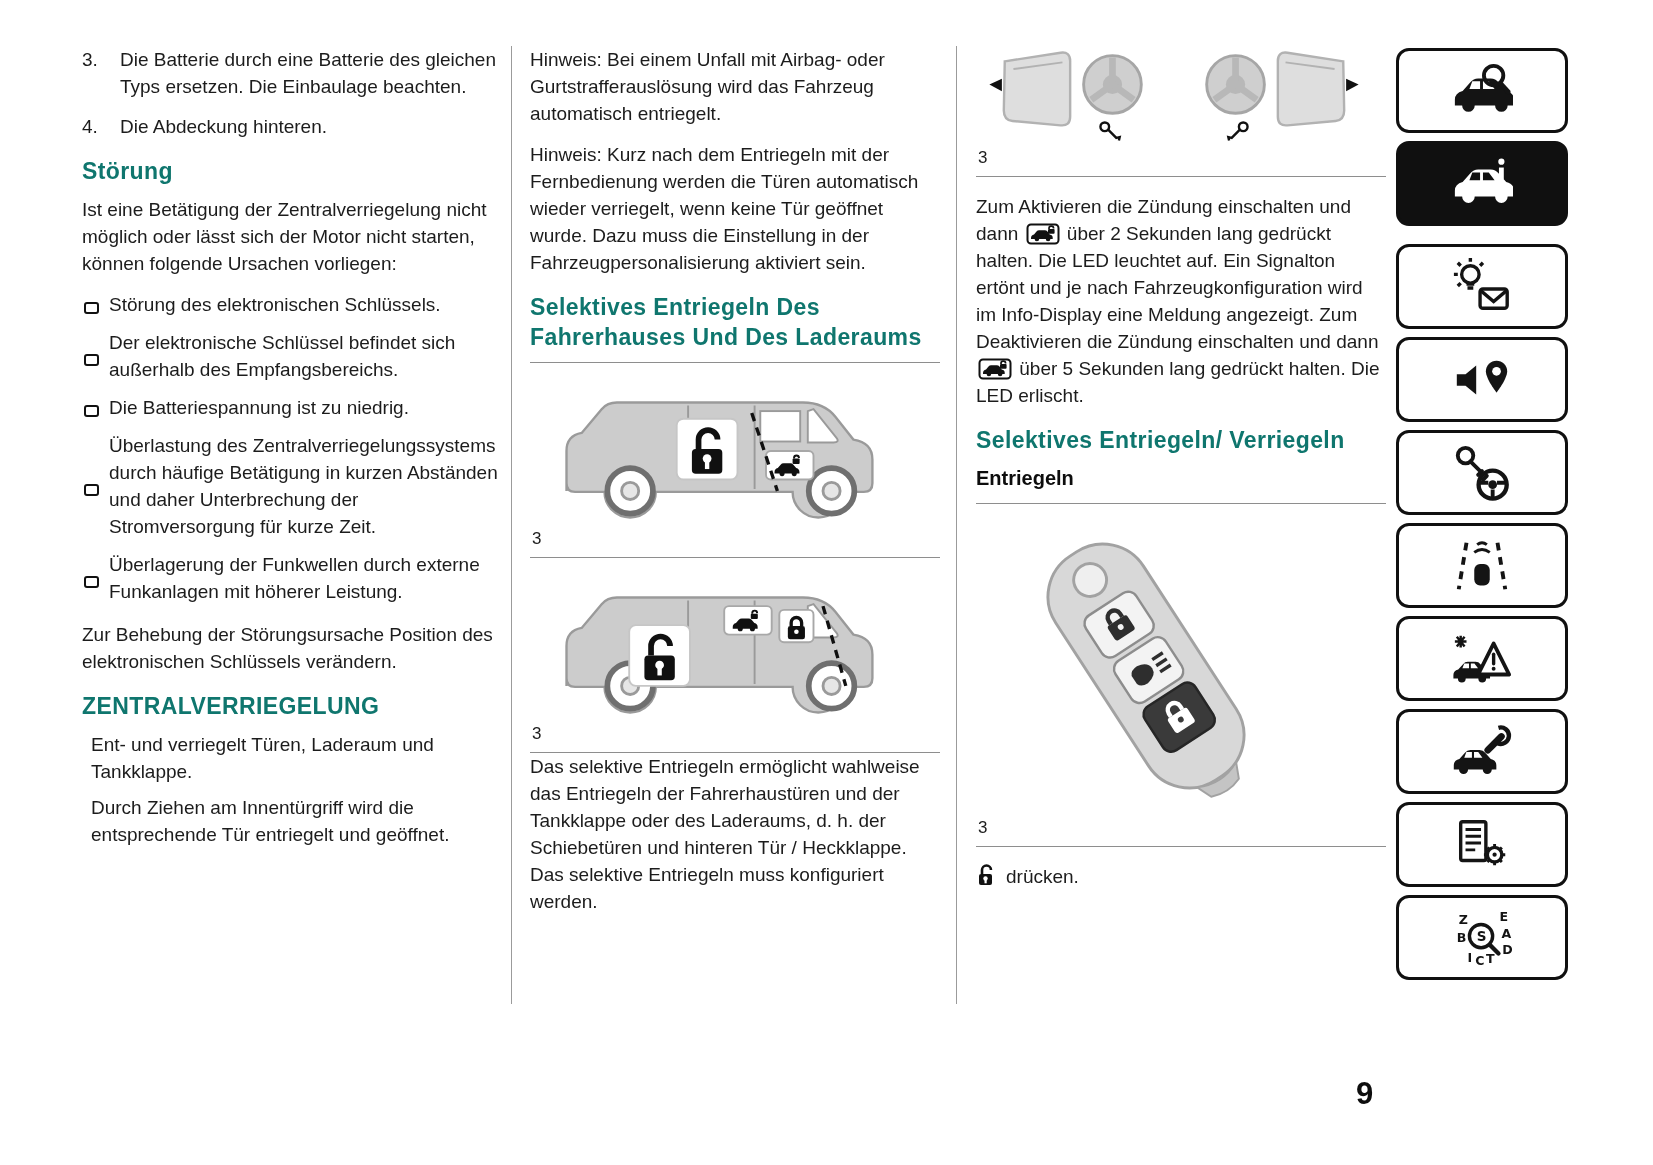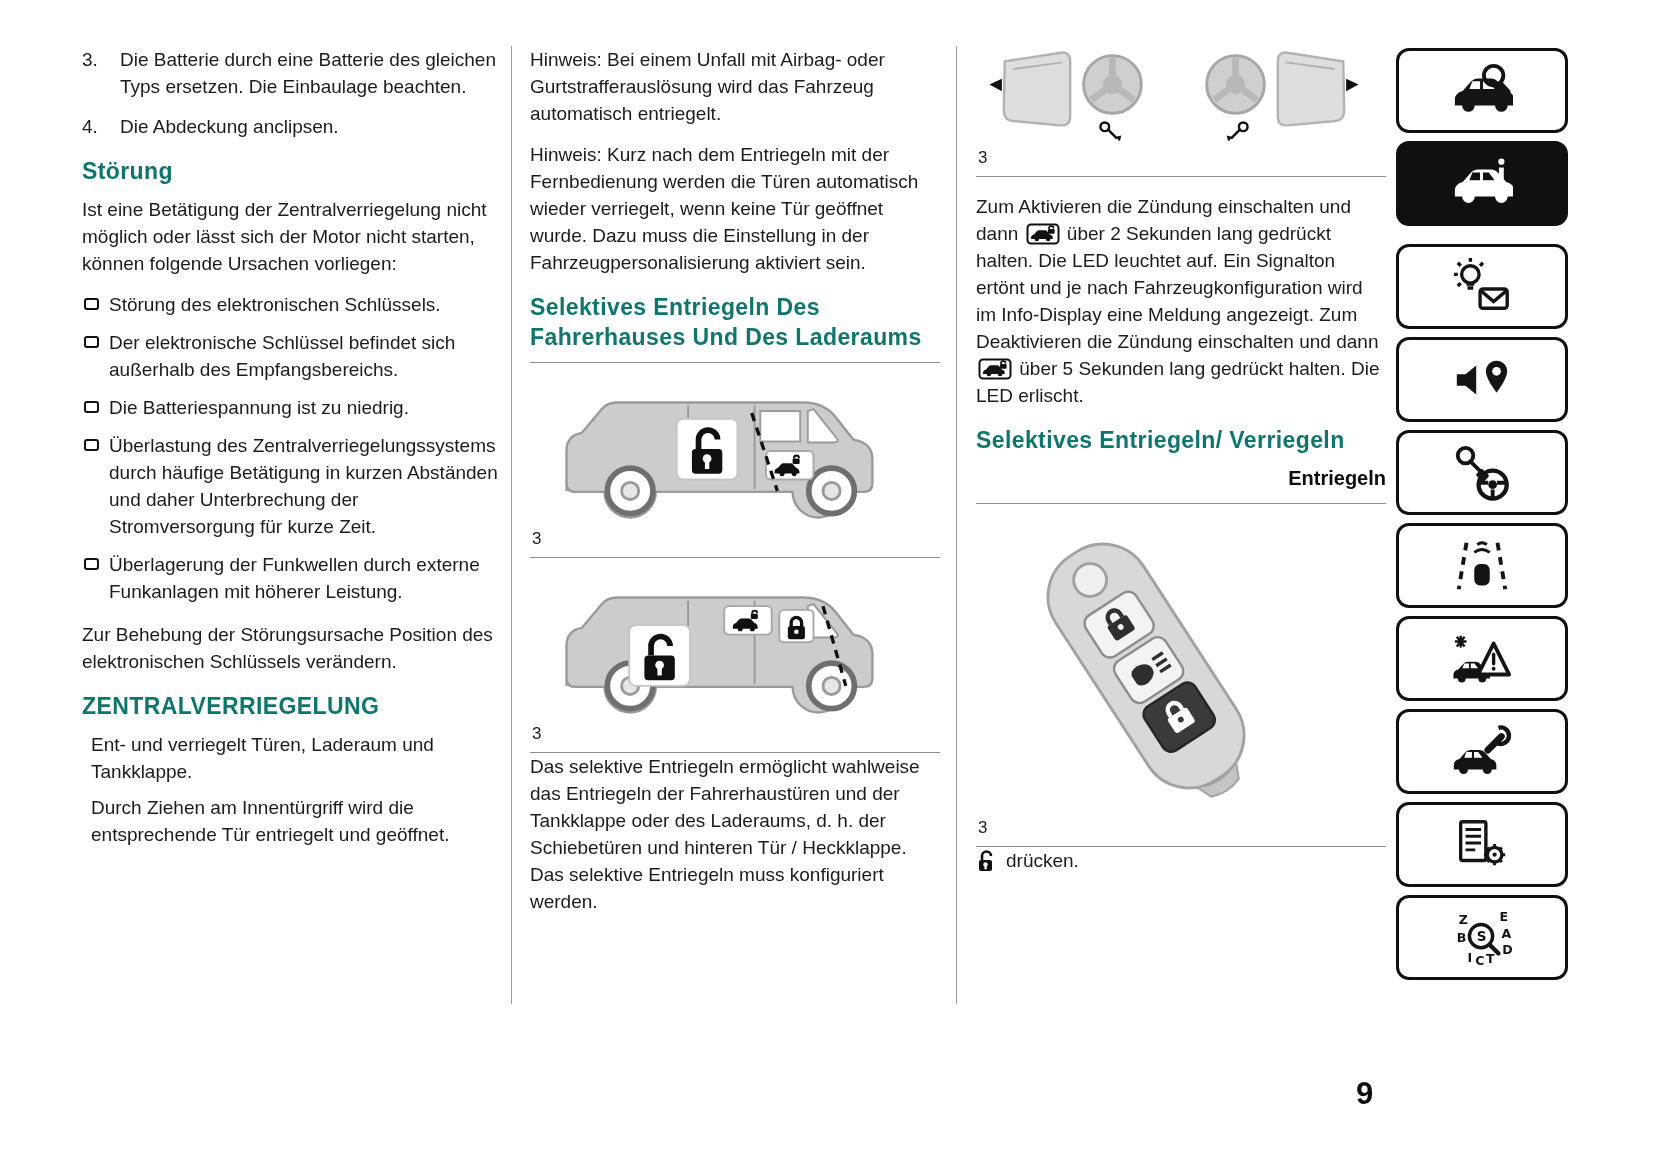--- a/index.html
+++ b/index.html
@@ -13,33 +13,33 @@
   .col1 { left:82px;  width:416px; }
   .col2 { left:530px; width:410px; }
   .col3 { left:976px; width:410px; }
   .vdiv { position:absolute; top:46px; height:958px; width:1px; background:#9b9b9b; }
   .vdiv1 { left:511px; } .vdiv2 { left:956px; }
 
   p { margin:0 0 14px; }
   .num-item { display:flex; margin-bottom:13px; }
   .num-item .num { width:38px; flex:none; }
   h2 { font-size:23px; line-height:30px; margin:16px 0 10px; color:#0f766e; letter-spacing:.4px; font-weight:bold; }
-  h3 { font-size:20px; line-height:26px; margin:0 0 12px; color:#0d0d0d; font-weight:bold;text-align:right; }
-  .bullet { display:flex; margin-bottom:11px; }
+  h3 { font-size:20px; line-height:26px; margin:0 0 12px; color:#0d0d0d; font-weight:bold; }
+  .bullet { display:flex; margin-bottom:11px;align-items:center; }
   .bullet-ic { flex:none; width:15px; height:12px; border:2.6px solid #111; border-radius:3px; margin:7px 10px 0 2px; }
   .tight { margin:9px; }
 
   .rule { border-top:1px solid #8e8e8e; height:0; }
   .figbox { border-top:1px solid #8e8e8e; padding-top:12px; }
   .figbox.no-top { border-top:none; padding-top:0; }
   .figcap { font-size:17px; line-height:20px; padding:2px 2px 8px; }
   .after-fig { }
 
   .inline-ic svg { vertical-align:-5px; margin:0 2px; }
-  .press { display:flex; align-items:center; }
+  .press { margin-top:16px; display:flex; }
   .press .unlock-ic { margin-right:10px; display:inline-flex; }
 
   .sidebar { position:absolute; left:1396px; top:48px; }
   .tab {
     width:172px; height:85px; border:3px solid #101010; border-radius:13px;
     margin-bottom:8px; display:flex; align-items:center; justify-content:center;
     background:#ffffff; color:#141414; --bg:#ffffff; cursor:pointer;
   }
   .tab.active { background:#101010; color:#ffffff; --bg:#101010; }
   .tab.gap { margin-bottom:18px; }
@@ -54,21 +54,21 @@
 
 <div class="page">
 
   <div class="col col1">
     <div class="num-item">
       <span class="num">3.</span>
       <span class="txt">Die Batterie durch eine Batterie des gleichen Typs ersetzen. Die Einbaulage beachten.</span>
     </div>
     <div class="num-item">
       <span class="num">4.</span>
-      <span class="txt">Die Abdeckung anclipsen.</span>
+      <span class="txt">Die Abdeckung hinteren.</span>
     </div>
 
     <h2>Störung</h2>
     <p>Ist eine Betätigung der Zentralverriegelung nicht möglich oder lässt sich der Motor nicht starten, können folgende Ursachen vorliegen:</p>
 
     <div class="bullet">
       <span class="bullet-ic"></span>
       <span>Störung des elektronischen Schlüssels.</span>
     </div>
     <div class="bullet">

